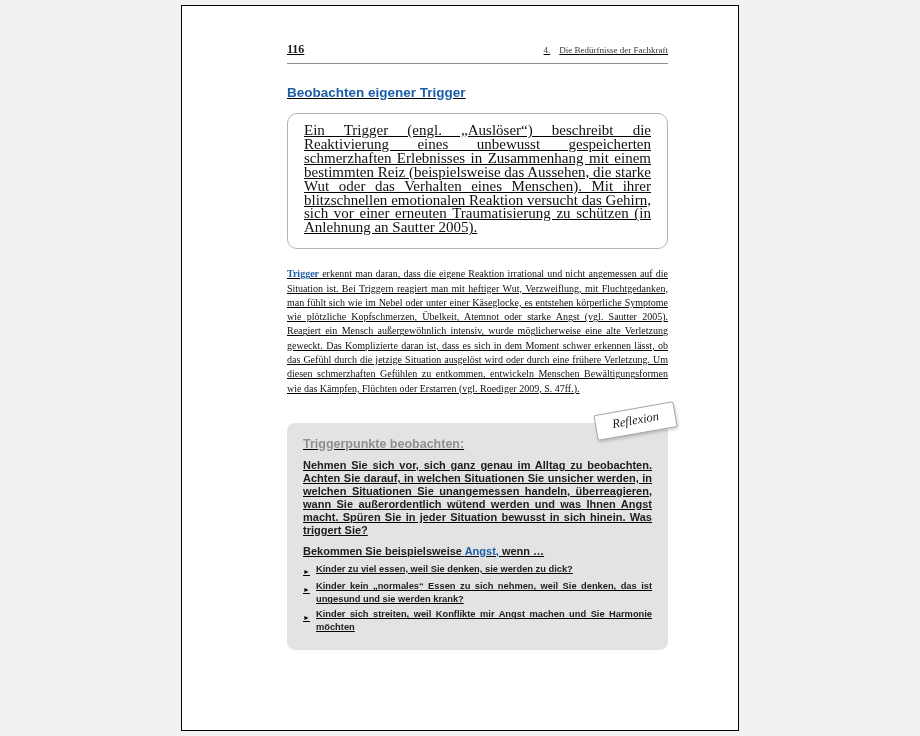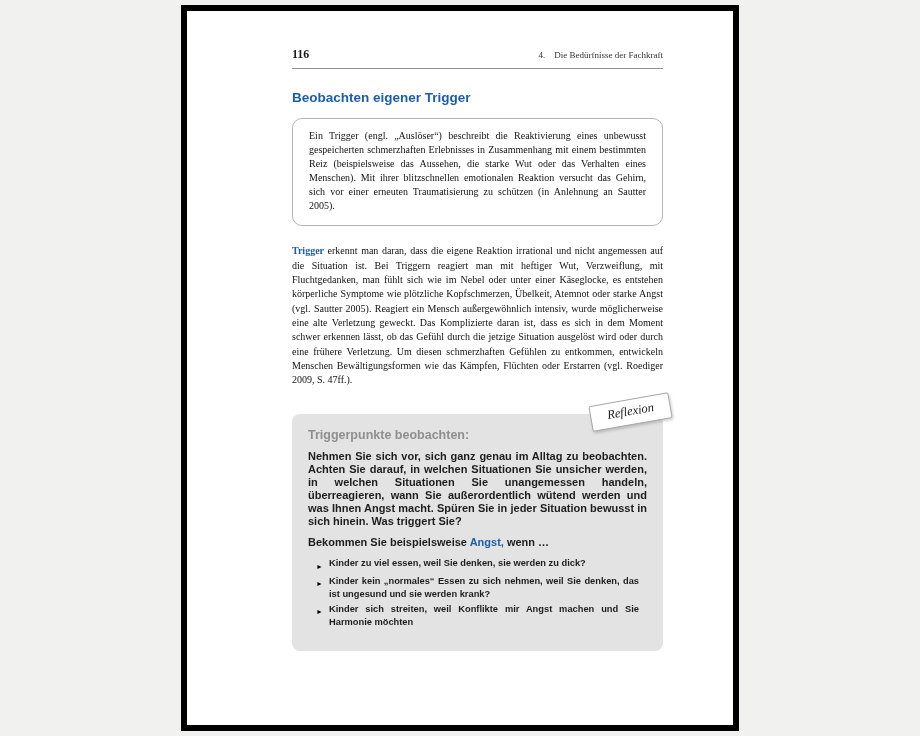--- a/index.html
+++ b/index.html
@@ -7,22 +7,23 @@
     width: 920px; height: 736px;
     background: #f1f1f0;
     font-family: "Liberation Serif", serif;
     overflow: hidden;
   }
   .stage { position: relative; width: 920px; height: 736px; }
   .page {
     position: absolute; left: 181px; top: 5px;
     width: 558px; height: 726px;
     background: #ffffff;
-    border: 6px solid #000000;
+    border: 1px solid #000000;
     box-sizing: border-box;
+    text-decoration: underline;
   }
   .content { padding: 36px 70px 0 105px; }
 
   
   .page-header {
     display: flex; justify-content: space-between; align-items: baseline;
   }
   .page-number {
     font-family: "Liberation Serif", serif;
     font-size: 12px; font-weight: bold; color: #1a1a1a;
@@ -53,21 +54,21 @@
     padding: 10px 16px 13px 16px;
     box-sizing: border-box;
   }
   .info-box-title {
     font-family: "Liberation Sans", sans-serif;
     font-size: 13px; font-weight: bold;
     color: #9b9b9b;
     margin: 0 0 8px 0;
   }
   .info-box-text {
-    font-size: 10px; line-height: 13.9px;
+    font-size: 15px; line-height: 13.9px;
     color: #111;
     text-align: justify;
     margin: 0;
   }
 
   
   .body-paragraph {
     margin: 18px 0 0 0;
     font-size: 10px; line-height: 14.3px;
     color: #111;
@@ -114,21 +115,21 @@
     font-family: "Liberation Sans", sans-serif;
     font-weight: bold;
     font-size: 11px; line-height: 13px;
     color: #1d1d1d;
     margin: 8px 0 5px 0;
   }
   .q-highlight { color: #1c5ea9; }
 
   .reflection-bullets {
     list-style: none;
-    margin: 8px; padding: 0;
+    margin: 0; padding: 0;
   }
   .reflection-bullets li {
     display: flex;
     font-family: "Liberation Sans", sans-serif;
     font-weight: bold;
     font-size: 9.3px; line-height: 13px;
     color: #1d1d1d;
     margin-bottom: 2px;
   }
   .bullet-marker {

